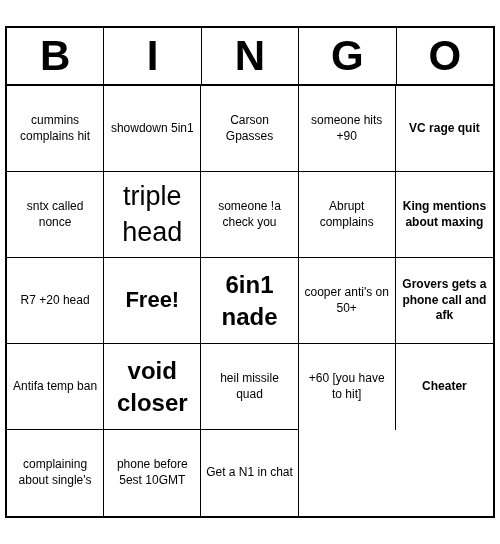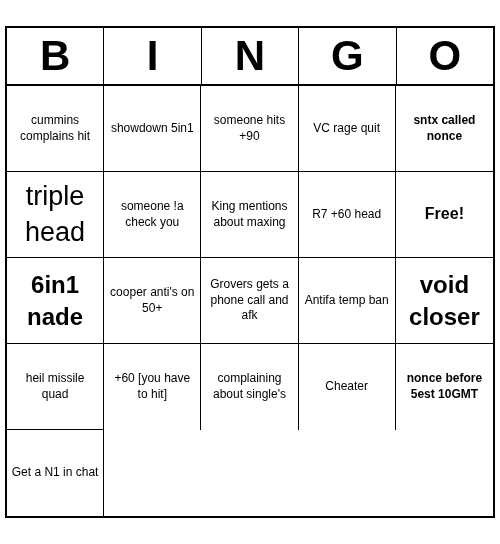--- a/index.html
+++ b/index.html
@@ -75,51 +75,53 @@
       font-size: 27px;
       font-weight: normal;
     }
 
     .bingo-cell.medium-text {
       font-size: 24px;
       font-weight: bold;
     }
 
     .bingo-cell.free {
-      font-size: 16px;
+      font-size: 22px;
       font-weight: bold;
     }
   </style>
 </head>
 <body>
 
 <div class="bingo-container">
   <div class="bingo-header">
   <div class="bingo-letter">B</div>
       <div class="bingo-letter">I</div>
       <div class="bingo-letter">N</div>
       <div class="bingo-letter">G</div>
       <div class="bingo-letter">O</div>
     </div>
   <div class="bingo-grid">
   <div class="bingo-cell">cummins complains hit</div>
       <div class="bingo-cell">showdown 5in1</div>
+      <div class="bingo-cell">Carson Gpasses</div>
       <div class="bingo-cell">someone hits +90</div>
       <div class="bingo-cell">VC rage quit</div>
       <div class="bingo-cell">sntx called nonce</div>
       <div class="bingo-cell large-text">triple head</div>
       <div class="bingo-cell">someone !a check you</div>
+      <div class="bingo-cell">Abrupt complains</div>
       <div class="bingo-cell">King mentions about maxing</div>
-      <div class="bingo-cell">R7 +60 head</div>
+      <div class="bingo-cell">R7 +20 head</div>
       <div class="bingo-cell free">Free!</div>
       <div class="bingo-cell medium-text">6in1 nade</div>
       <div class="bingo-cell">cooper anti's on 50+</div>
       <div class="bingo-cell">Grovers gets a phone call and afk</div>
       <div class="bingo-cell">Antifa temp ban</div>
       <div class="bingo-cell medium-text">void closer</div>
       <div class="bingo-cell">heil missile quad</div>
       <div class="bingo-cell">+60 [you have to hit]</div>
+      <div class="bingo-cell">Cheater</div>
       <div class="bingo-cell">complaining about single's</div>
-      <div class="bingo-cell">Cheater</div>
-      <div class="bingo-cell">nonce before 5est 10GMT</div>
+      <div class="bingo-cell">phone before 5est 10GMT</div>
       <div class="bingo-cell">Get a N1 in chat</div>
     </div>
 </div>
 
 </body></html>

